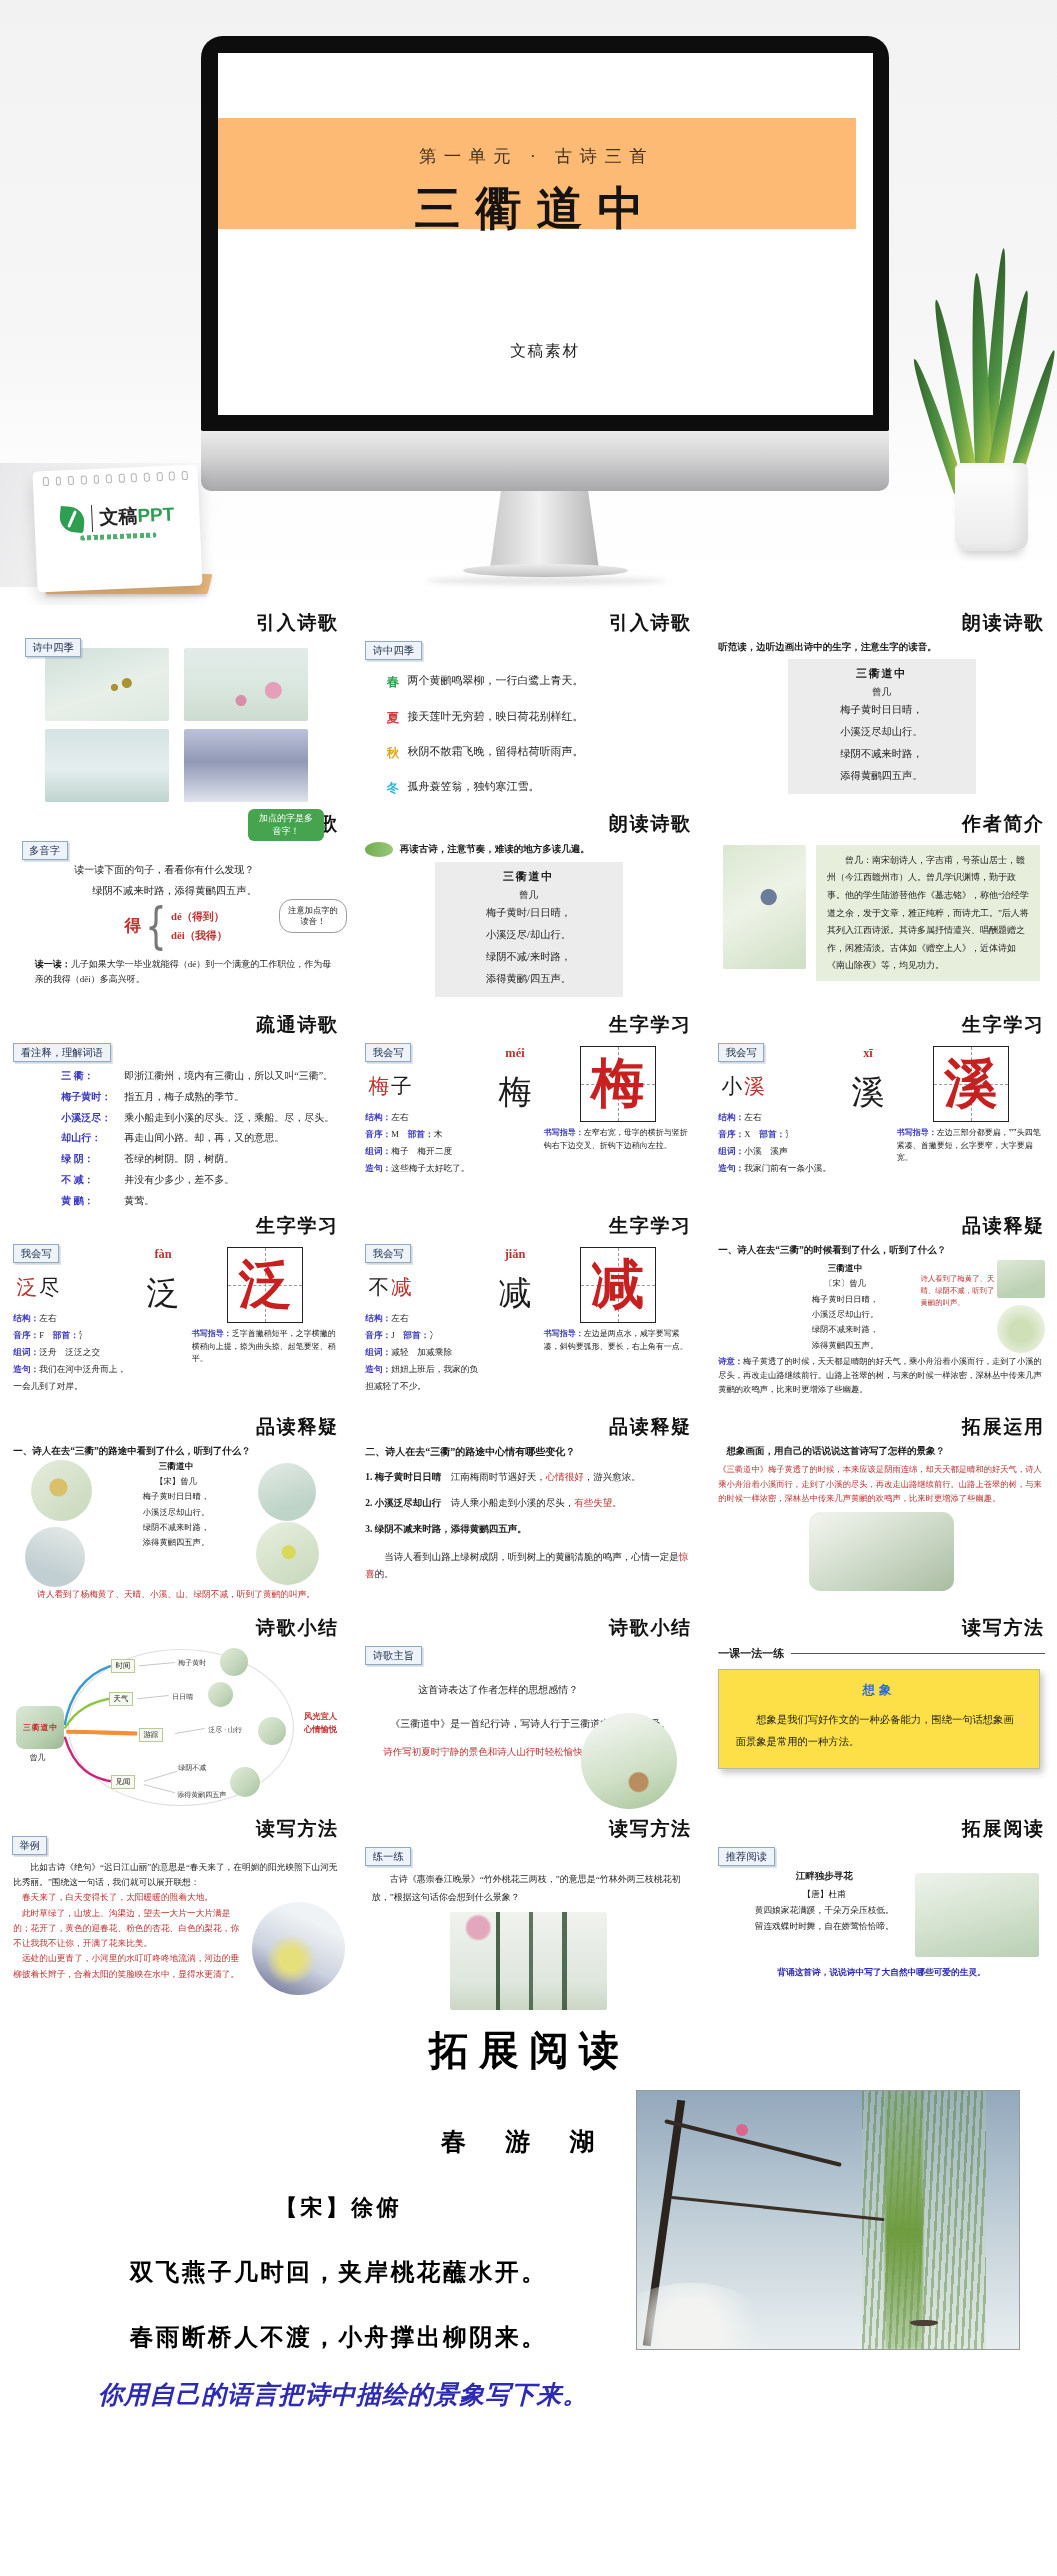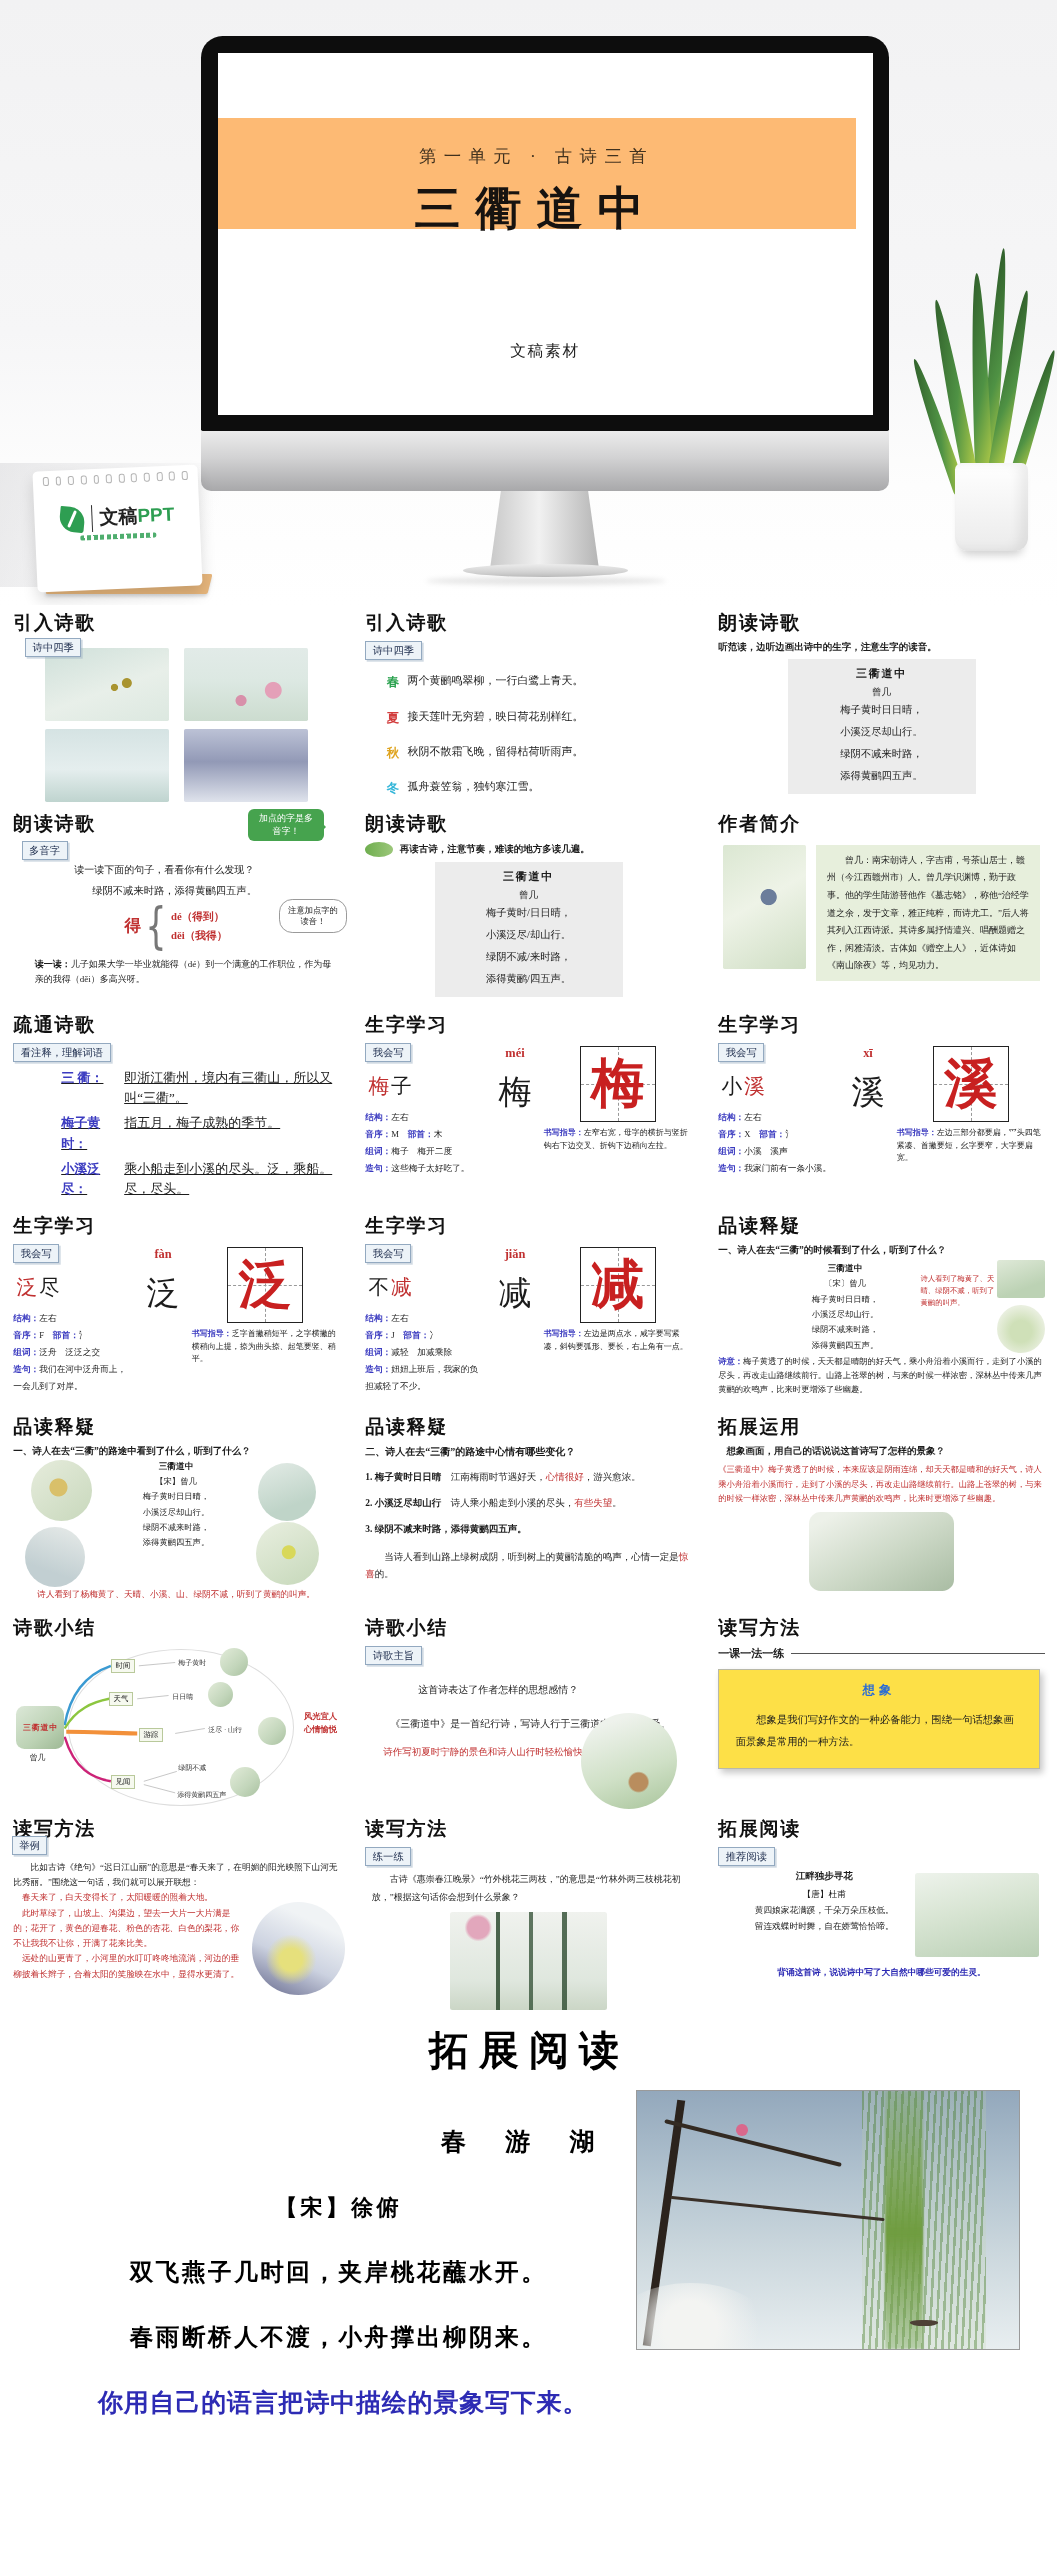--- a/index.html
+++ b/index.html
@@ -49,21 +49,21 @@
   .branddiv { width:1.7px; height:26.4px; background:#333; }
   .brandtxt { font-size:19px; font-weight:700; color:#222; font-family:"Liberation Sans","DejaVu Sans",sans-serif; }
   .brandtxt em { font-style:normal; color:#2e9e52; }
   .brandsite { margin:3.3px auto 0; width:76px; height:5px;
                background:repeating-linear-gradient(90deg,#4fae6e 0 4.1px,transparent 4.1px 6.6px); border-radius:1.7px; }
 
   
   #thumbs { position:absolute; left:0; top:605px; width:1058px; display:grid;
             grid-template-columns:352px 353px 353px; grid-auto-rows:201px; background:#fff; }
   .cell { position:relative; padding:5px 13.2px 0; overflow:hidden; }
-  .hd { text-align:left; font-size:19px; font-weight:600; letter-spacing:1.7px; color:#111; margin-bottom:5px; }
+  .hd { text-align:right; font-size:19px; font-weight:600; letter-spacing:1.7px; color:#111; margin-bottom:5px; }
   .badge { display:inline-block; background:#edf3f8; border:0.8px solid #93a9c0; box-shadow:1.7px 1.7px 0 rgba(150,170,190,.45);
            padding:0 6.6px; font-size:10.3px; color:#1c2b4c; line-height:17.4px; }
   .pbox { background:#ececec; margin:5px auto 0; text-align:center; padding:6.6px 5px; }
   .pbox .pt { font-size:11px; font-weight:700; letter-spacing:1.7px; }
   .pbox .pa { font-size:9.5px; margin-top:5px; }
   .pbox .pl { font-size:10.3px; line-height:2.15; }
   .wc { border-radius:1.7px; }
   
   .srow { display:flex; gap:8.3px; font-size:11px; line-height:2.85; padding-left:21.5px; }
   .slab { font-weight:700; font-size:12.4px; }
@@ -77,21 +77,21 @@
   .pron { display:flex; justify-content:center; align-items:center; gap:5px; margin-top:8.3px; }
   .pron .pc { font-size:16.5px; font-weight:700; }
   .pron .br { font-size:33px; color:#777; transform:scaleY(1.5); font-family:"DejaVu Sans Mono",monospace; }
   .pron .pp { font-size:10.7px; line-height:1.8; font-weight:600; }
   
   .portrait { width:83px; height:124px; flex-shrink:0;
         background:radial-gradient(circle at 55% 42%,#6b7d9b 9%,transparent 10%),
                    linear-gradient(150deg,#dbe7d2 0%,#eef3e7 45%,#cfdec4 100%); border-radius:1.7px; }
   .biobox { background:#e7efdc; padding:6.6px 10.7px; margin-left:10px; font-size:9px; line-height:1.95; text-indent:2em; }
   
-  .defrow { display:flex; margin:5.4px 0 0 48px; font-size:13px; line-height:1.55;text-decoration:underline; }
+  .defrow { display:flex; margin:5.4px 0 0 48px; font-size:10px; line-height:1.55; }
   .defrow .dt { width:63px; flex-shrink:0; font-weight:700; }
   
   .cc { display:flex; gap:3.3px; }
   .cc-l { width:121px; }
   .cc-word { font-size:20.7px; margin:10px 0 0 3.3px; letter-spacing:1.7px; }
   .cc-info { margin-top:8.3px; font-size:8.7px; line-height:1.95; }
   .cc-info .bl { font-weight:700; }
   .cc-m { width:51px; text-align:center; padding-top:3.3px; }
   .cc-pin { font-size:12.4px; font-weight:700; }
   .cc-big { font-size:33px; margin-top:8.3px; }
@@ -145,21 +145,21 @@
   .photo .branch1 { position:absolute; left:25px; top:50px; width:182px; height:4.1px; background:#332a22; transform:rotate(14deg); border-radius:2.5px; }
   .photo .branch2 { position:absolute; left:33px; top:116px; width:215px; height:3.3px; background:#3a3028; transform:rotate(6deg); border-radius:2.5px; }
   .photo .bloom { position:absolute; left:99px; top:33px; width:11.6px; height:11.6px; border-radius:50%; background:#d9688c;
       box-shadow:23px -13.2px 0 3.3px #d9739a, 50px 5px 0 1.7px #cf5e86, 79px -21.5px 0 5px #e18fae, 8.3px 33px 0 2.5px #d46b90,
                  43px 40px 0 4.1px #db7ba0, 91px 25px 0 2.5px #d express#d9688c, 116px 50px 0 4.1px #e49ab4; }
   .photo .bank { position:absolute; left:-25px; bottom:-25px; width:157px; height:91px; border-radius:50%;
       background:radial-gradient(circle,#f3f4f2 30%,rgba(243,244,242,0) 75%); }
   .photo .boat { position:absolute; left:273px; bottom:23px; width:28px; height:5.8px; background:#4d4036; border-radius:40% 40% 50% 50%; }
   .ext-note { position:absolute; top:352px; left:98px; width:744px; color:#2d2bb4; font-weight:700; font-size:25px; letter-spacing:0.8px; }
   .ext-note .n1 { margin-left:51px; }
-  .ext-note .n2 { margin-top:23px; }
+  .ext-note .n2 { margin-top:15px;font-style:italic; }
 </style>
 </head>
 <body>
 
 <section id="hero">
   <div class="wallshade"></div>
 
   <div class="bezel">
     <div class="screen">
       <div class="band">

